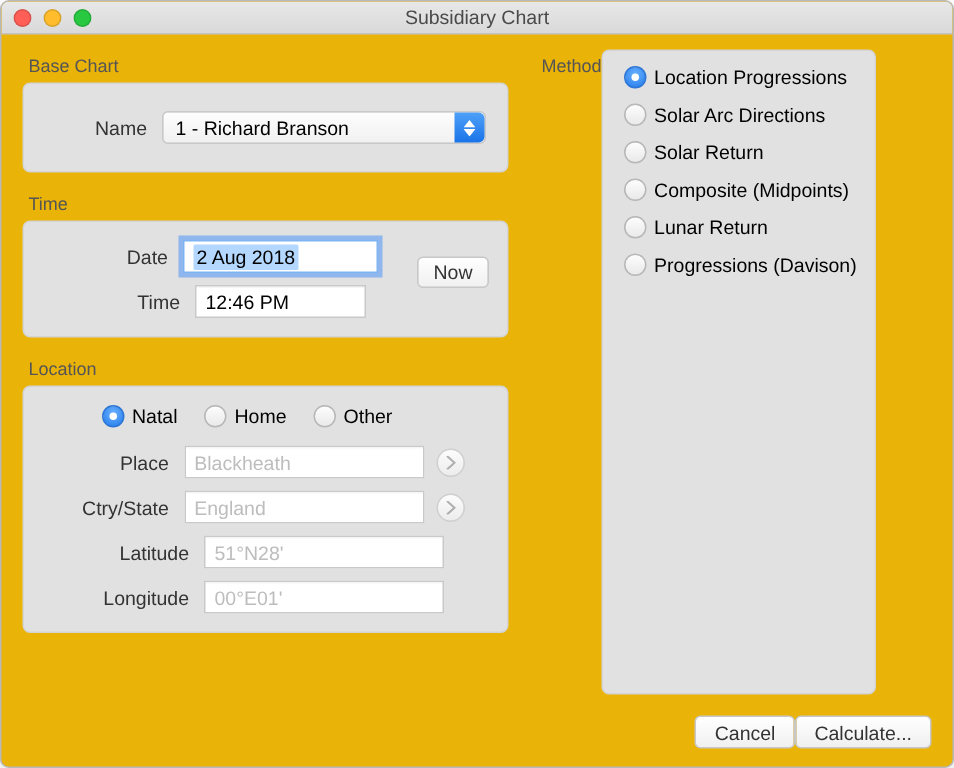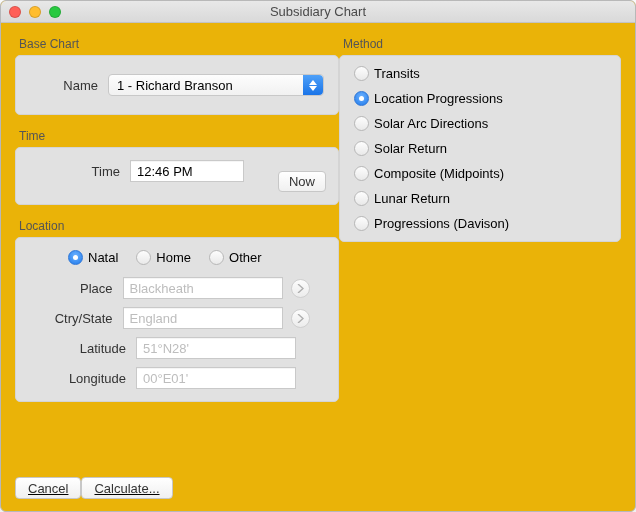--- a/index.html
+++ b/index.html
@@ -52,24 +52,25 @@
     color: #4a4a4a;
   }
   .content {
     padding: 10px 14px 12px 14px;
     display: flex;
     flex-direction: column;
     height: calc(100% - 22px);
   }
   .columns {
     display: flex;
+    gap: 18px;
     flex: 1;
   }
   .left-col { width: 324px; display: flex; flex-direction: column; }
-  .right-col { flex: 1; display: flex; flex-direction: column; }
+  .right-col { flex: 1; display: flex; flex-direction: row; }
 
   .group-label {
     font-size: 12px;
     color: #555;
     margin: 4px 0 4px 4px;
   }
   .group {
     background: #e1e1e1;
     border: 1px solid #d4d4d4;
     border-radius: 5px;
@@ -204,23 +205,22 @@
     border: 1px solid #cfcfcf;
     display: inline-flex;
     align-items: center;
     justify-content: center;
     margin-left: 8px;
   }
   .round-btn svg { opacity: 0.55; }
 
   .footer {
     display: flex;
-    justify-content: flex-start;
+    justify-content: flex-end;
     padding-top: 4px;
-    text-decoration: underline;
   }
 
   .time-row-wrap {
     display: flex;
     align-items: flex-start;
   }
   .time-fields { flex: 1; }
   .now-wrap { padding-left: 10px; padding-top: 11px; }
 </style>
 </head>
@@ -257,20 +257,26 @@
               </span>
             </div>
           </div>
         </div>
 
         <div class="group-label">Time</div>
         <div class="group">
           <div class="time-row-wrap">
             <div class="time-fields">
               <div class="row">
+                <div class="lbl">Date</div>
+                <div class="textfield focus" style="width:130px">
+                  <span class="sel">2 Aug 2018</span>
+                </div>
+              </div>
+              <div class="row">
                 <div class="lbl">Time</div>
                 <div class="textfield" style="width:114px">
                   <span>12:46 PM</span>
                 </div>
               </div>
             </div>
             <div class="now-wrap">
               <div class="btn small">
                 <span>Now</span>
               </div>
@@ -330,24 +336,20 @@
             </div>
           </div>
         </div>
 
       </div>
 
       <div class="right-col">
         <div class="group-label">Method</div>
         <div class="group method">
           <div class="method-list" id="method-list">
-              <div class="radio">
-                <span class="dot"></span>
-                <span>Transits</span>
-              </div>
               <div class="radio checked">
                 <span class="dot"></span>
                 <span>Location Progressions</span>
               </div>
               <div class="radio">
                 <span class="dot"></span>
                 <span>Solar Arc Directions</span>
               </div>
               <div class="radio">
                 <span class="dot"></span>

